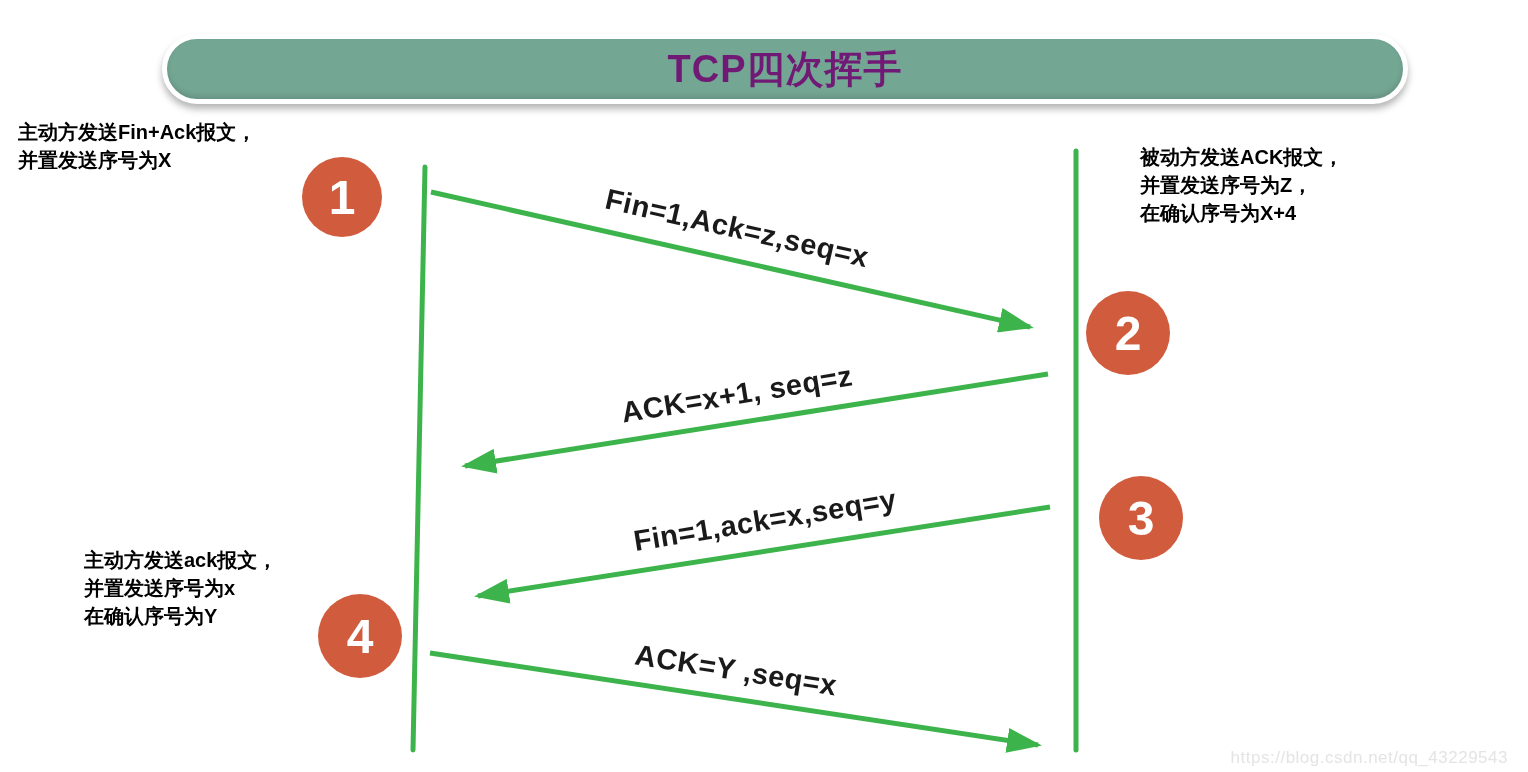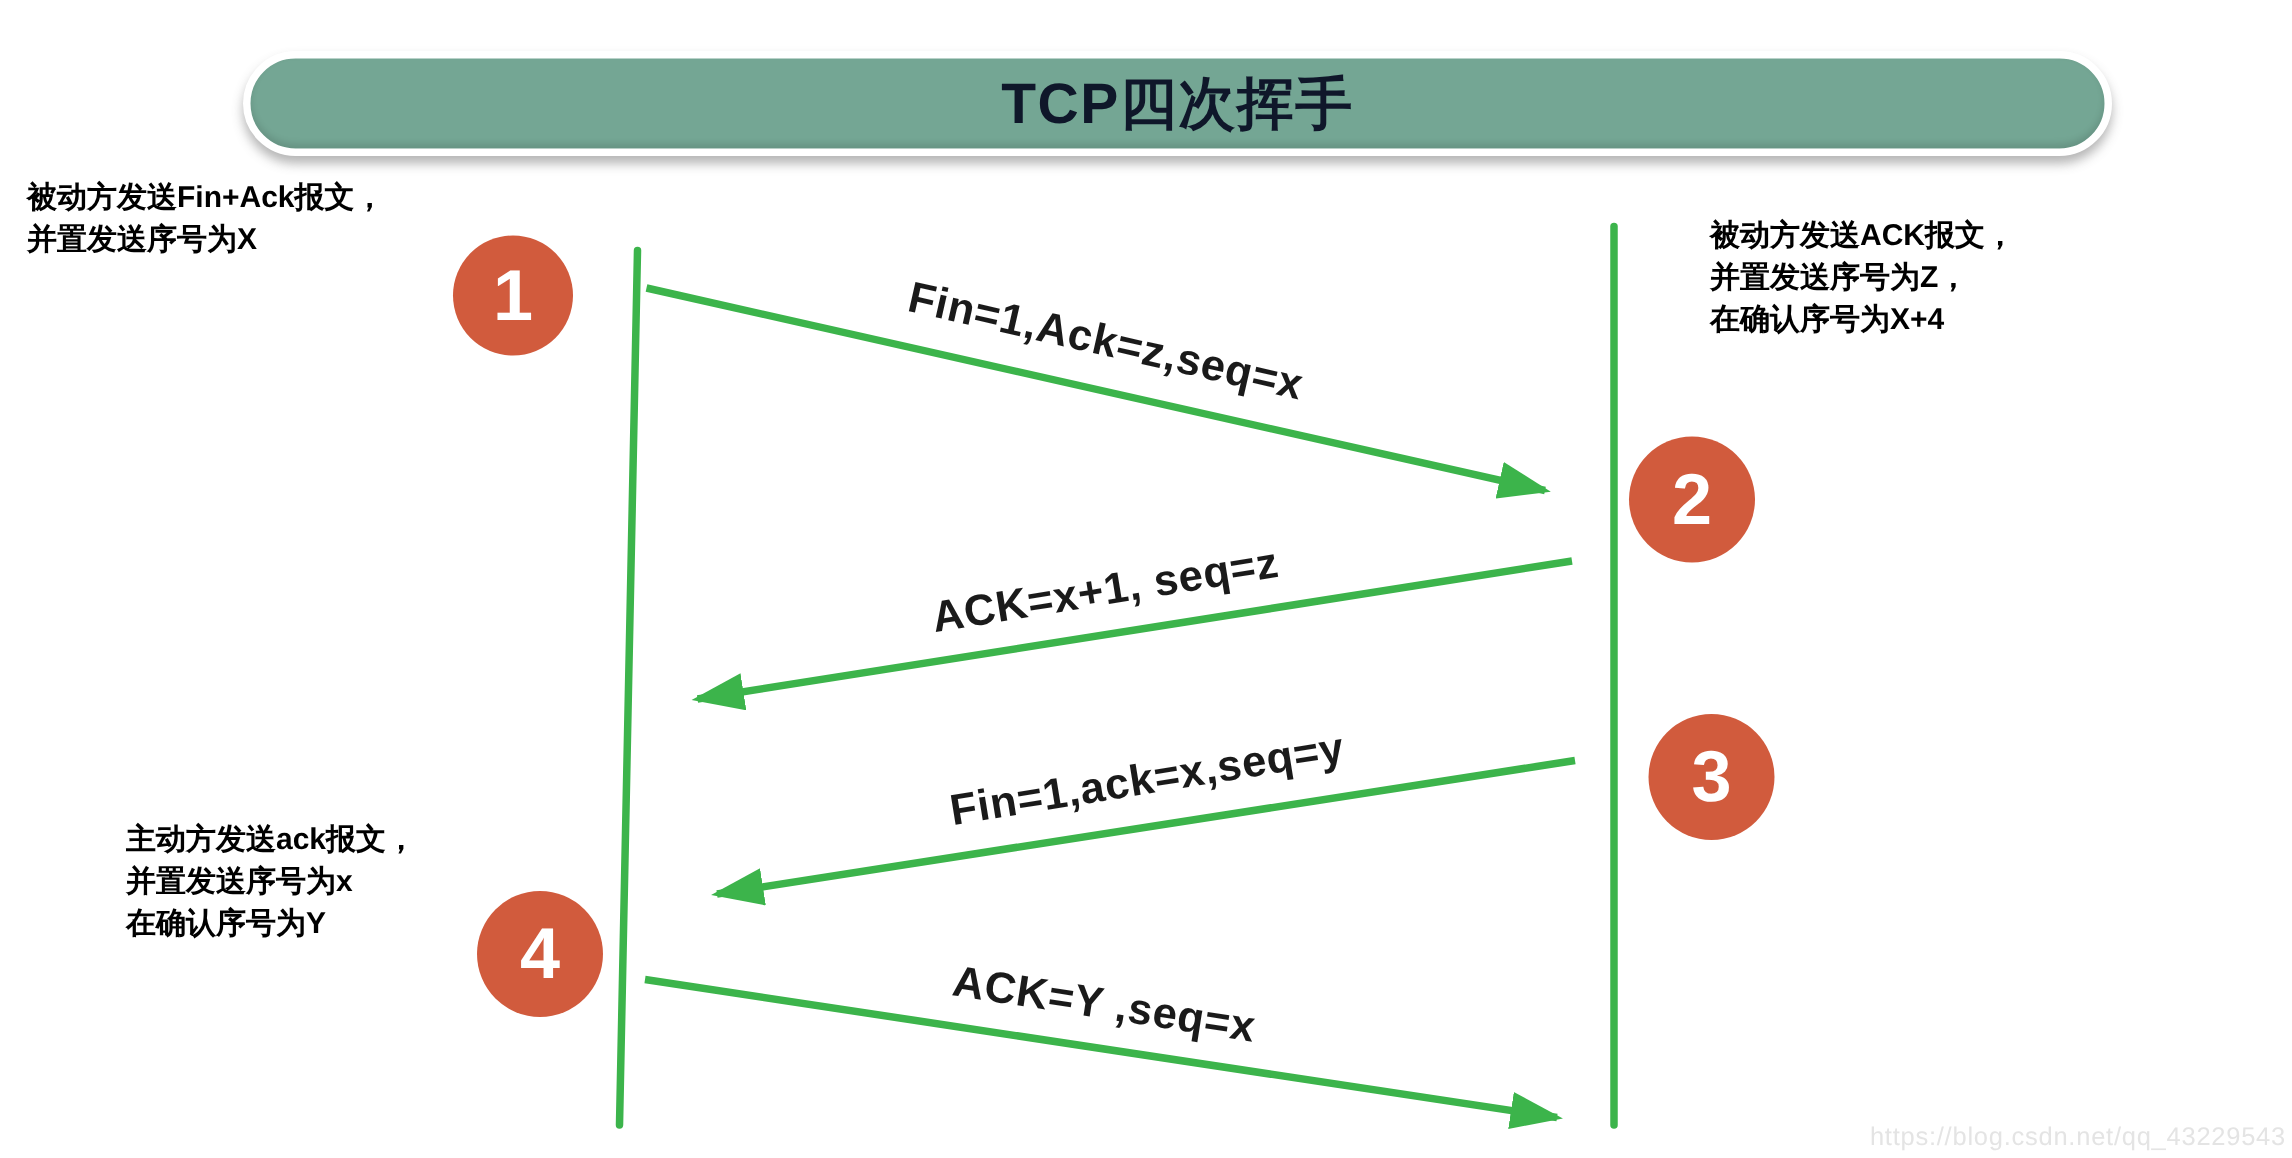--- a/index.html
+++ b/index.html
@@ -27,21 +27,21 @@
     border-radius: 44px;
     box-shadow: 0 5px 7px rgba(90, 90, 90, 0.45), inset 0 -3px 5px rgba(0,0,0,0.12);
     display: flex;
     align-items: center;
     justify-content: center;
     box-sizing: border-box;
   }
   .banner-title {
     font-size: 38px;
     font-weight: bold;
-    color: #0f172a;
+    color: #701a75;
     letter-spacing: 1px;
   }
   
   svg.diagram-lines {
     position: absolute;
     left: 0;
     top: 0;
     width: 1528px;
     height: 772px;
   }
@@ -85,21 +85,21 @@
     letter-spacing: 0.5px;
     white-space: nowrap;
   }
   .m1 { left: 537px; top: 212px; transform: rotate(12.8deg); }
   .m2 { left: 537px; top: 378px; transform: rotate(-9.2deg); }
   .m3 { left: 565px; top: 504px; transform: rotate(-9.2deg); }
   .m4 { left: 536px; top: 654px; transform: rotate(8.8deg); }
   
   .watermark {
     position: absolute;
-    right: 4px;
+    right: 20px;
     bottom: 4px;
     font-size: 17px;
     color: #e4e4e4;
     letter-spacing: 0.5px;
   }
 </style>
 </head>
 <body>
 
 <div class="stage">
@@ -128,21 +128,21 @@
   <div class="step-circle c2">
     <span>2</span>
   </div>
   <div class="step-circle c3">
     <span>3</span>
   </div>
   <div class="step-circle c4">
     <span>4</span>
   </div>
 
-  <div class="annotation a1">被动方发送Fin+Ack报文，
+  <div class="annotation a1">主动方发送Fin+Ack报文，
 并置发送序号为X</div>
   <div class="annotation a2">被动方发送ACK报文，
 并置发送序号为Z，
 在确认序号为X+4</div>
   <div class="annotation a4">主动方发送ack报文，
 并置发送序号为x
 在确认序号为Y</div>
 
   <div class="msg-label m1">Fin=1,Ack=z,seq=x</div>
   <div class="msg-label m2">ACK=x+1, seq=z</div>

